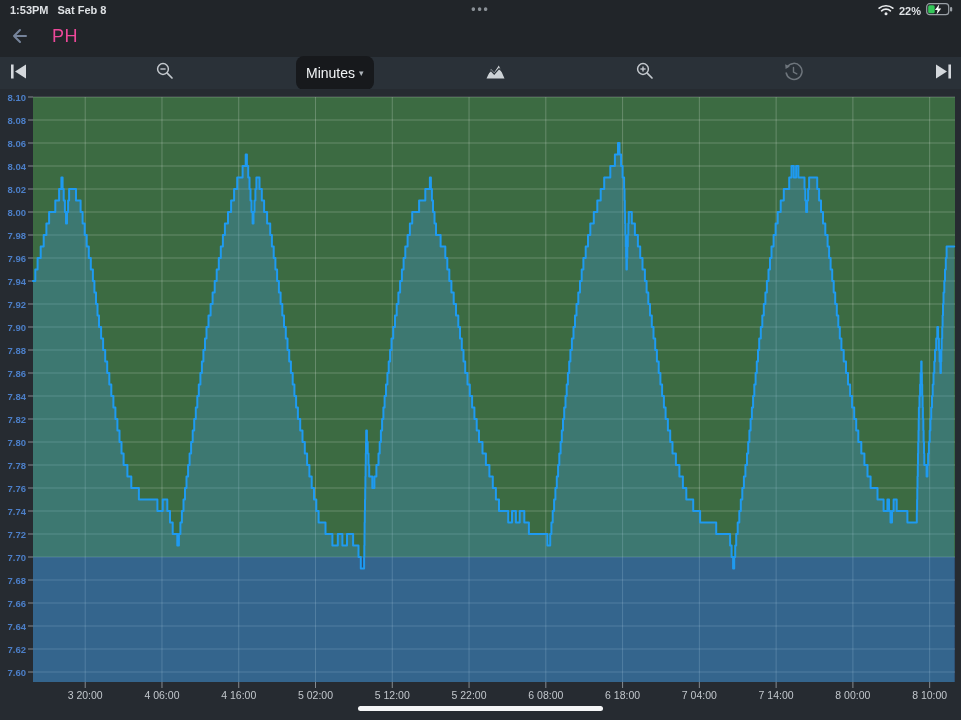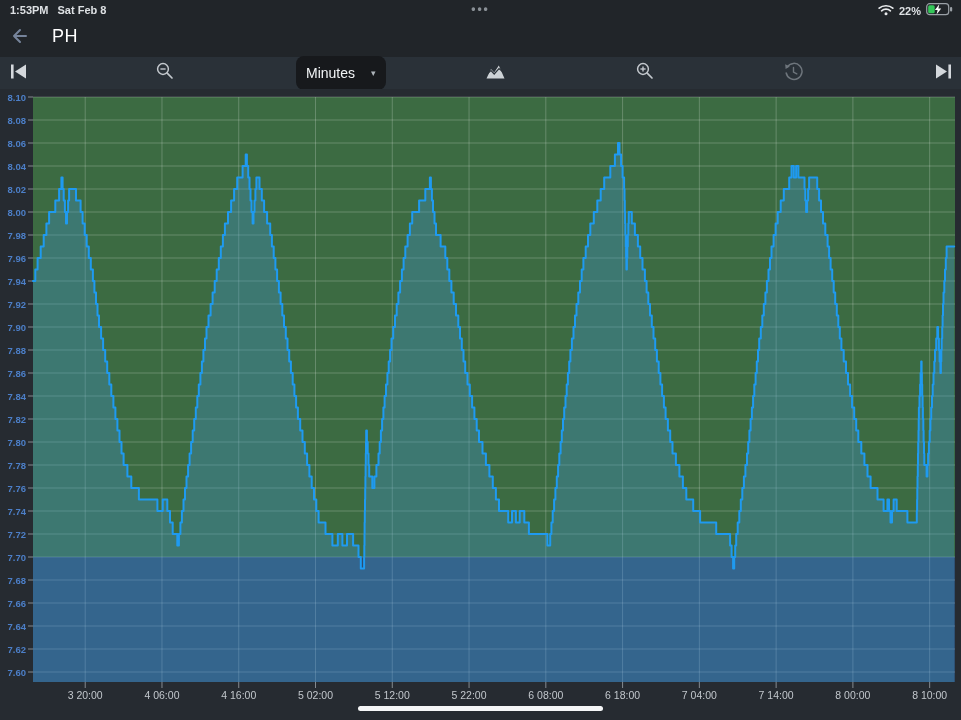--- a/index.html
+++ b/index.html
@@ -11,27 +11,27 @@
   .statusbar { position:absolute; left:0; top:0; width:961px; height:20px; background:#212529;
     color:#DEE1E4; font-size:11px; font-weight:700; }
   .status-left { position:absolute; left:10px; top:4px; display:flex; gap:9px; align-items:center; }
   .more-dots { position:absolute; left:0; right:0; top:2px; text-align:center; color:#8A9096;
     font-size:12px; letter-spacing:2px; }
   .status-right { position:absolute; right:8px; top:3px; display:flex; gap:5px; align-items:center; }
 
   
   .navbar { position:absolute; left:0; top:20px; width:961px; height:37px; background:#212529; }
   .back-btn { position:absolute; left:10px; top:7px; width:26px; height:24px; cursor:pointer; }
-  .nav-title { position:absolute; left:52px; top:6px; color:#ffffff; font-size:18px; letter-spacing:.4px; }
+  .nav-title { position:absolute; left:52px; top:6px; color:#ec4899; font-size:18px; letter-spacing:.4px; }
 
   
   .toolbar { position:absolute; left:0; top:57px; width:961px; height:32px; background:#2A3138; }
   .tb-btn { position:absolute; top:0; height:32px; display:flex; align-items:center; justify-content:center; cursor:pointer; }
   .interval-pill { position:absolute; left:296px; top:-1px; height:34px; min-width:69px; padding:0 10px;
-    background:#17191C; border-radius:8px; display:flex; align-items:center; justify-content:center; gap:16px;
+    background:#17191C; border-radius:8px; display:flex; align-items:center; justify-content:center; gap:4px;
     color:#F2F4F6; font-size:14px; cursor:pointer; }
   .caret { color:#AEB4BA; font-size:9px; }
 
   
   .chart-wrap { position:absolute; left:0; top:89px; width:961px; height:631px; background:#262B31; }
   svg text { font-family:"Liberation Sans","DejaVu Sans",sans-serif; }
 
   .home-indicator { position:absolute; left:358px; top:706px; width:245px; height:5px;
     border-radius:3px; background:#F5F6F7; cursor:pointer; }
 </style>

